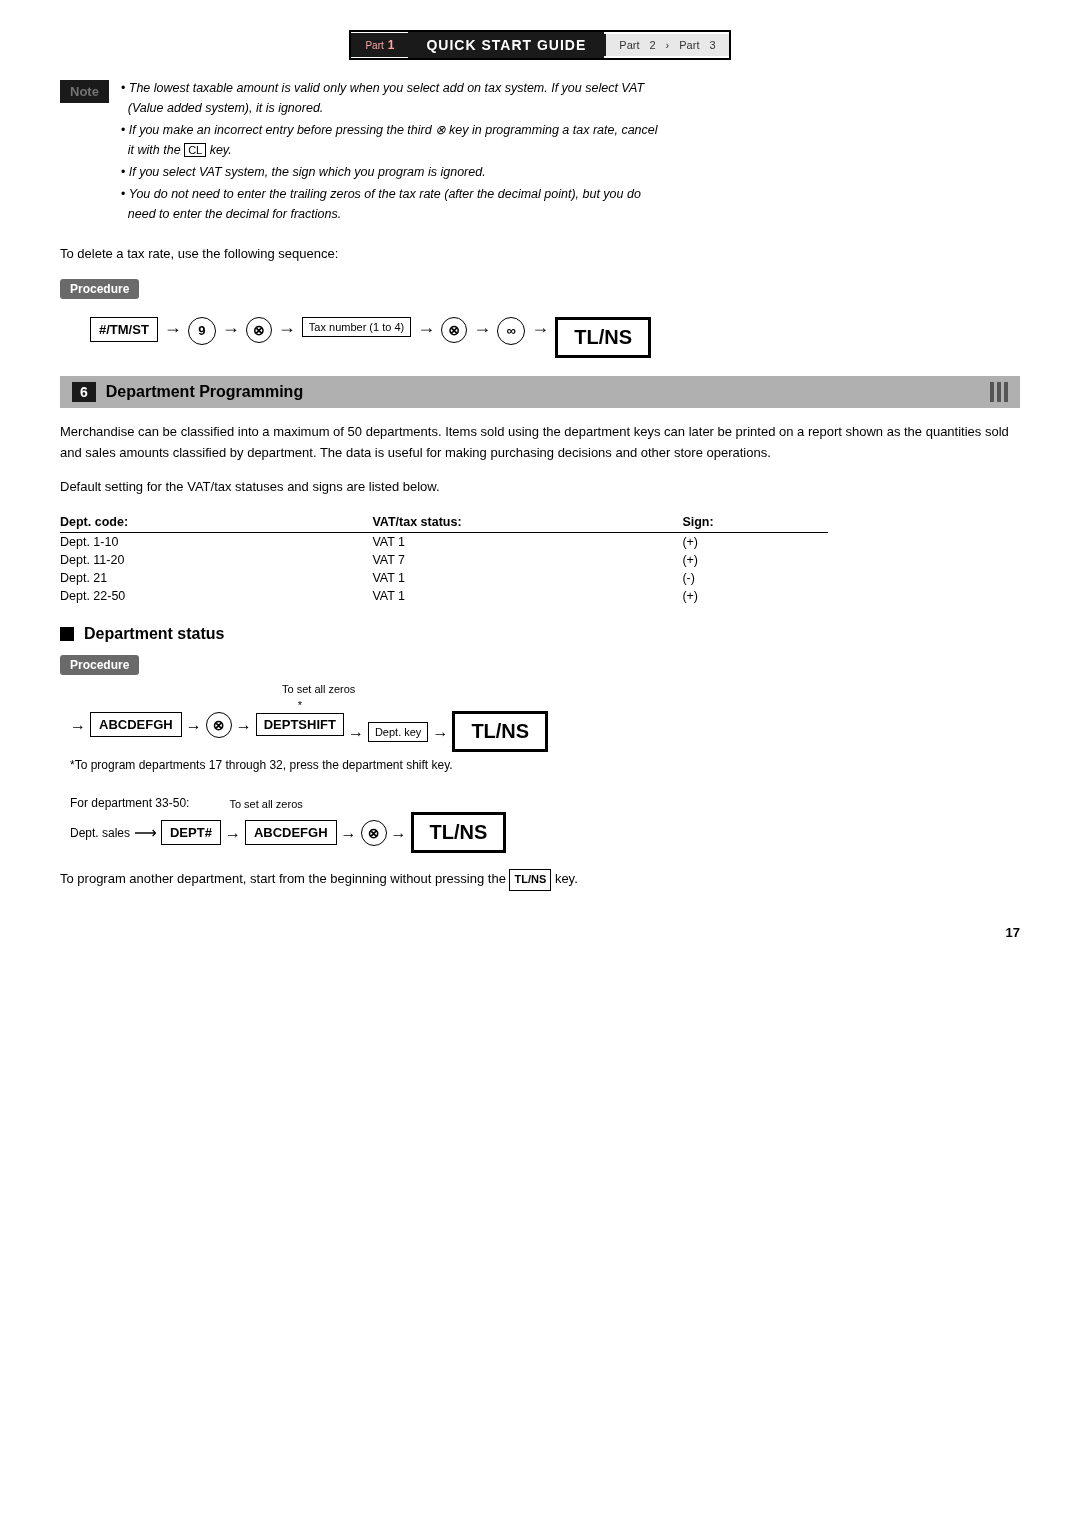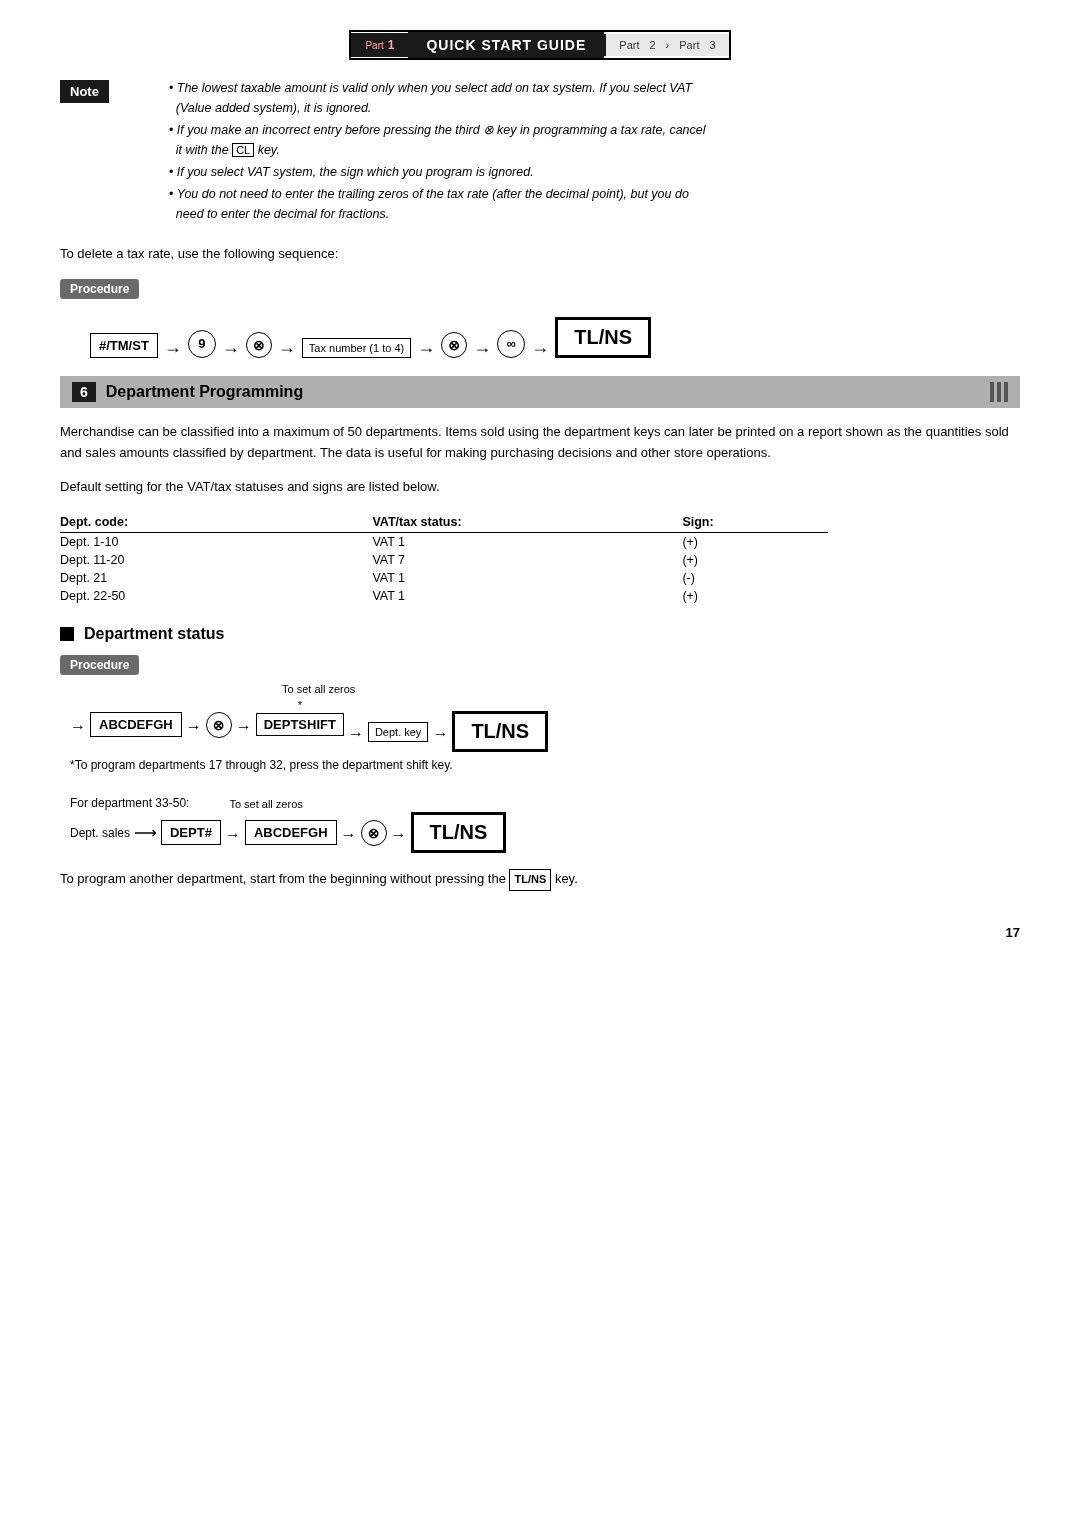--- a/index.html
+++ b/index.html
@@ -62,58 +62,57 @@
     }
 
     
     .note-box {
       display: flex;
       margin-bottom: 18px;
       border: none;
     }
     .note-label {
       background: #1a1a1a;
-      color: #ffffff;
+      color: #737373;
       font-weight: bold;
       font-size: 13px;
       padding: 4px 10px;
       height: fit-content;
       margin-right: 12px;
       white-space: nowrap;
       align-self: flex-start;
       margin-top: 2px;
     }
     .note-content {
       font-size: 12.5px;
       line-height: 1.6;
     }
     .note-content p {
       margin-bottom: 2px;
-      margin-left: 48px;
     }
     .note-content em {
       font-style: italic;
     }
 
     
     .procedure-badge {
       display: inline-block;
       background: #6a6a6a;
       color: #fff;
       font-size: 12px;
       font-weight: bold;
       padding: 3px 10px;
       border-radius: 3px;
       margin-bottom: 8px;
     }
 
     
     .flow-diagram {
       display: flex;
-      align-items: flex-end;
+      align-items: flex-start;
       flex-wrap: wrap;
       gap: 4px;
       margin: 10px 0 18px 30px;
     }
     .flow-box {
       border: 1.5px solid #000;
       padding: 4px 8px;
       font-size: 13px;
       font-weight: bold;
       background: #fff;

